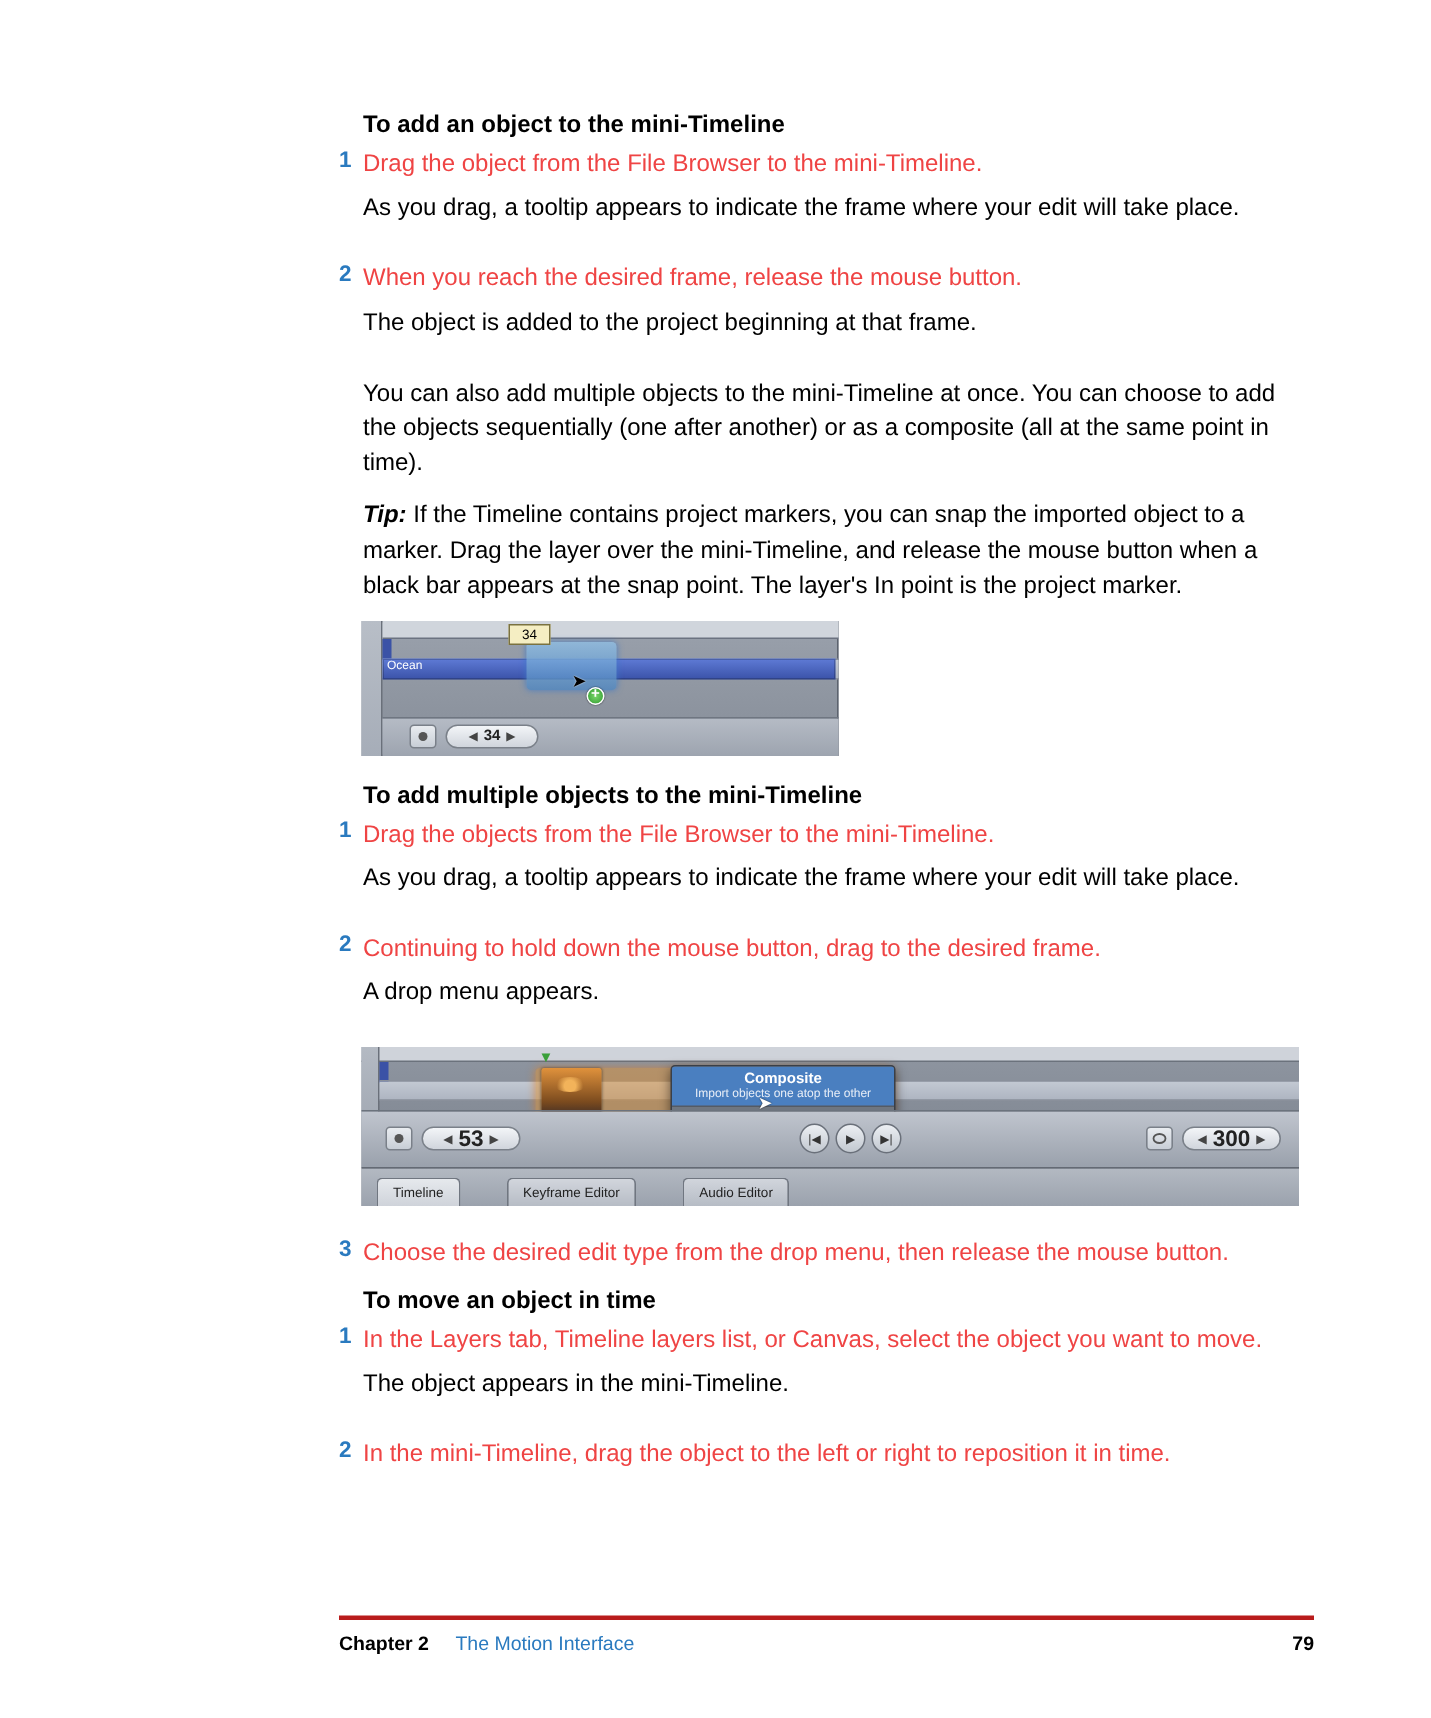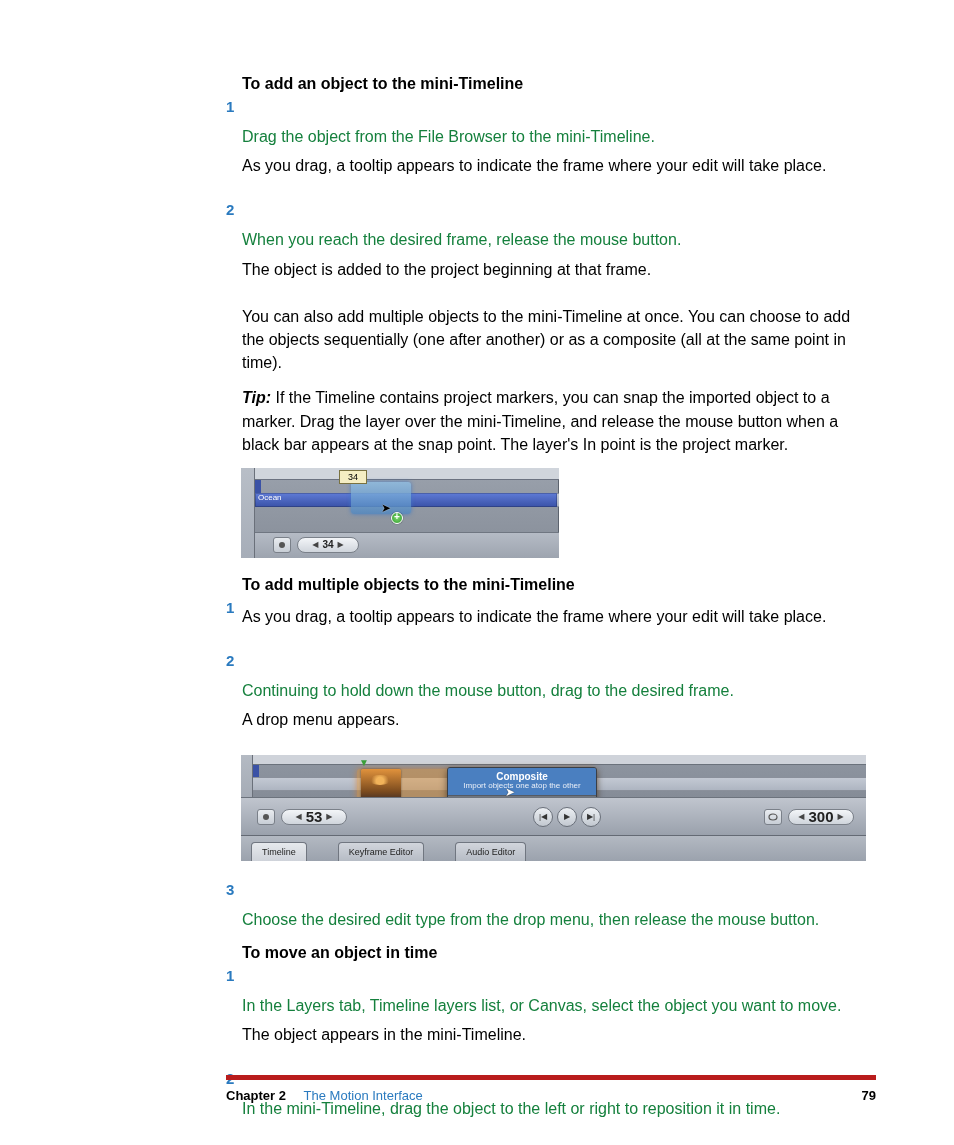--- a/index.html
+++ b/index.html
@@ -36,22 +36,21 @@
       font-weight: 700;
       width: 16px;
       margin-left: -16px;
       text-align: left;
       font-size: 15px;
       flex-shrink: 0;
     }
     .step-body {
       font-size: 16px;
       line-height: 1.45;
-      color: #15803d;
-      margin-top: 27px;
+      color: #ef4444;
     }
     .para {
       font-size: 16px;
       line-height: 1.45;
       margin-bottom: 12px;
       color: #000;
     }
     .tip-label {
       font-weight: 700;
       font-style: italic;
@@ -355,21 +354,21 @@
     .fig2 .tab.active {
       background: linear-gradient(#e6e9ed, #cfd3da);
     }
 
     
     .footer {
       position: absolute;
       left: 226px;
       bottom: 42px;
       width: 650px;
-      border-top: 5px solid #b91c1c;
+      border-top: 3px solid #b91c1c;
       padding-top: 8px;
       display: flex;
       justify-content: space-between;
       font-size: 13px;
     }
     .footer .ch {
       font-weight: 700;
       color: #000;
     }
     .footer .title {
@@ -432,20 +431,21 @@
         <span class="arrow">▶</span>
       </div>
     </div>
   </div>
 
   <div class="heading">To add multiple objects to the mini-Timeline</div>
 
   <div class="step block">
     <div class="step-num">1</div>
     <div>
+      <div class="step-body">Drag the objects from the File Browser to the mini-Timeline.</div>
       <div class="para" style="margin-top:6px;">As you drag, a tooltip appears to indicate the frame where your edit will take place.</div>
     </div>
   </div>
 
   <div class="step block">
     <div class="step-num">2</div>
     <div>
       <div class="step-body">Continuing to hold down the mouse button, drag to the desired frame.</div>
       <div class="para" style="margin-top:6px;">A drop menu appears.</div>
     </div>

